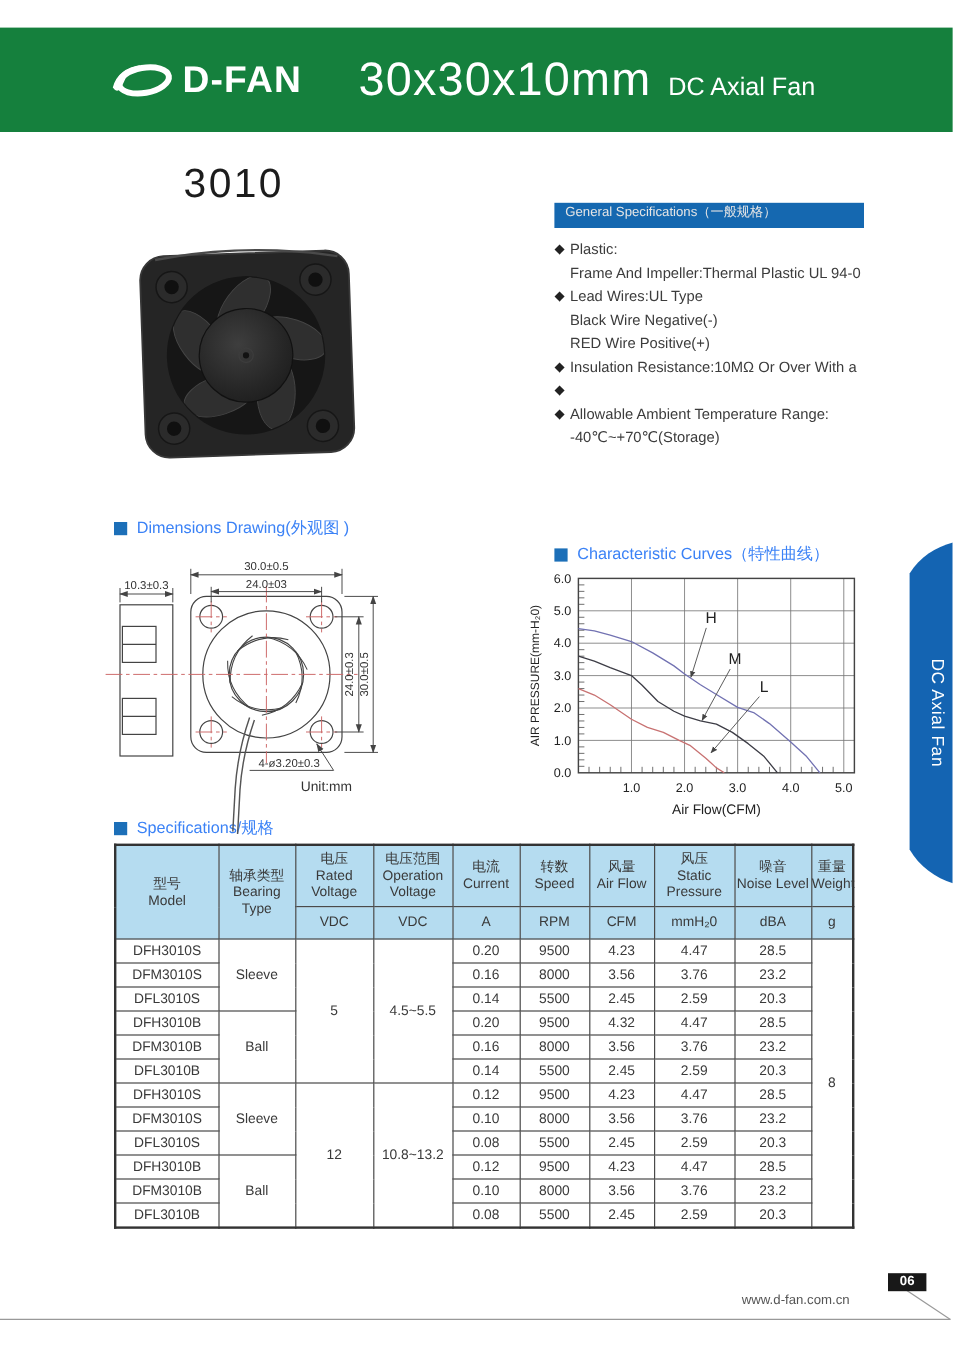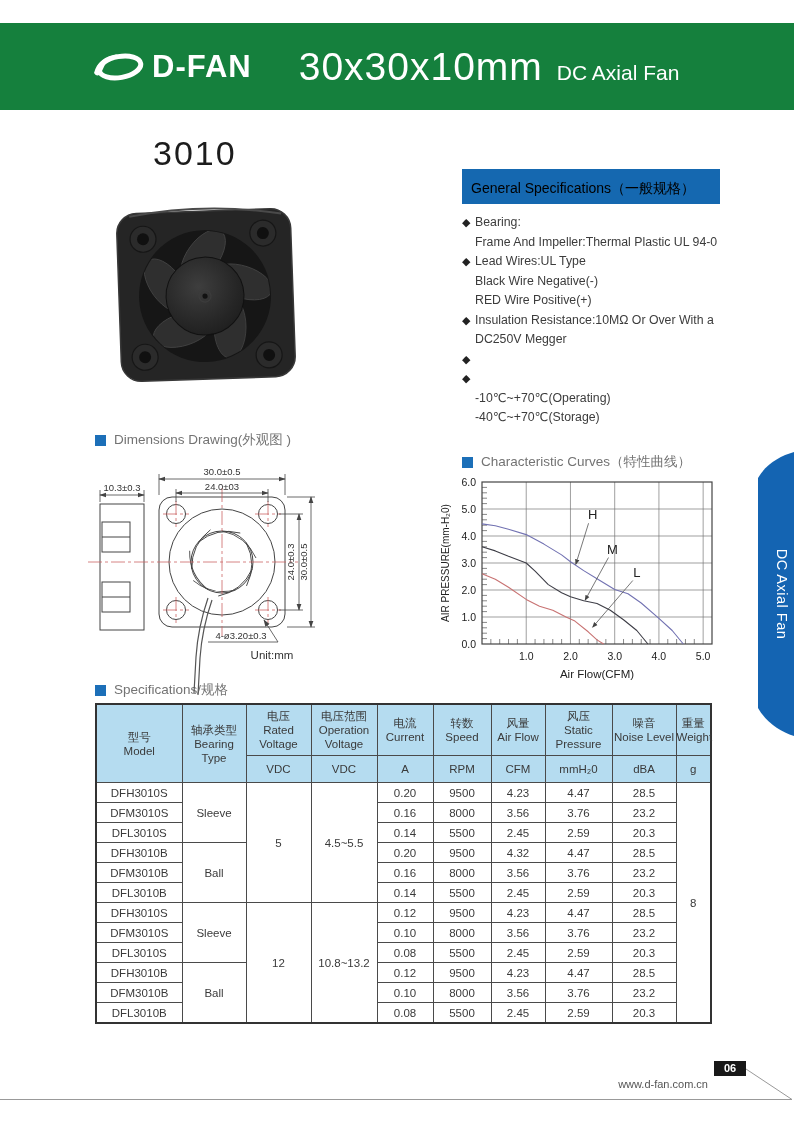--- a/index.html
+++ b/index.html
@@ -16,42 +16,42 @@
   .brand-text{color:#fff;font-size:31px;font-weight:bold;letter-spacing:1px;margin-left:8px;}
   .title-group{display:flex;align-items:baseline;margin-left:47px;}
   .size-title{color:#fff;font-size:39px;letter-spacing:1px;}
   .sub-title{color:#fff;font-size:21px;margin-left:14px;}
 
   
   .model-number{position:absolute;left:153px;top:134px;font-size:34px;color:#1c1c1c;letter-spacing:2px;}
 
   
   .gspec{position:absolute;left:462px;top:169px;width:258px;}
-  .gspec-header{background:#1568b0;color:#000000;font-size:14px;padding:11px 9px 6px 9px;}
+  .gspec-header{background:#1568b0;color:#e5e5e5;font-size:11px;padding:0 9px 6px 9px;}
   .gspec-list{margin-top:9px;font-size:12.3px;line-height:19.5px;color:#3c3c3c;}
   .gspec-line{display:flex;}
   .gspec-line .dia{width:13px;flex:0 0 13px;color:#222;font-size:11px;}
   .gspec-line.cont{padding-left:13px;}
 
   
-  .section-heading{position:absolute;display:flex;align-items:center;font-size:13.5px;color:#737373;text-align:right;}
+  .section-heading{position:absolute;display:flex;align-items:center;font-size:13.5px;color:#3b82f6;text-align:right;}
   .blue-square{width:11px;height:11px;background:#1c6fb8;margin-right:8px;flex:0 0 11px;}
 
   
   .spec-table{position:absolute;left:95px;top:703px;border-collapse:collapse;table-layout:fixed;width:615px;font-size:11.5px;color:#3a3a3a;}
   .spec-table td,.spec-table th{border:1px solid #4a4a4a;text-align:center;vertical-align:middle;padding:0;font-weight:normal;}
   .spec-table{border:2px solid #333;}
   .spec-table thead td{background:#b5dcf0;line-height:14px;}
   .spec-table tr.hdr-main td{height:50px;}
   .spec-table tr.hdr-units td{height:26px;}
   .spec-table tbody td{height:19px;background:#fff;}
 
   
   .footer-url{position:absolute;left:580px;top:1062px;width:128px;text-align:right;font-size:11px;color:#555;margin-top:16px;}
-  .footer-badge{position:absolute;left:714px;top:1061px;width:32px;height:15px;background:#181818;color:#fff;font-size:11px;font-weight:bold;text-align:center;line-height:15px;}
+  .footer-badge{position:absolute;left:740px;top:1061px;width:32px;height:15px;background:#181818;color:#fff;font-size:11px;font-weight:bold;text-align:center;line-height:15px;}
 
   svg text{font-family:"Liberation Sans","DejaVu Sans",sans-serif;}
 </style>
 </head>
 <body>
 
 <div class="page">
 
   <div class="top-header">
     <div class="header-inner">
@@ -107,50 +107,45 @@
           <circle cx="155" cy="157" r="6" fill="#101010"></circle>
       </g>
     </g>
   </svg>
 
   <div class="gspec">
     <div class="gspec-header">General Specifications（一般规格）</div>
     <div class="gspec-list">
         <div class="gspec-line">
           <span class="dia">◆</span>
-          <span>Bearing:</span>
+          <span>Plastic:</span>
         </div>
         <div class="gspec-line cont">
           <span>Frame And Impeller:Thermal Plastic UL 94-0</span>
         </div>
         <div class="gspec-line">
           <span class="dia">◆</span>
           <span>Lead Wires:UL Type</span>
         </div>
         <div class="gspec-line cont">
           <span>Black Wire Negative(-)</span>
         </div>
         <div class="gspec-line cont">
           <span>RED Wire Positive(+)</span>
         </div>
         <div class="gspec-line">
           <span class="dia">◆</span>
           <span>Insulation Resistance:10MΩ Or Over With a</span>
         </div>
-        <div class="gspec-line cont">
-          <span>DC250V Megger</span>
-        </div>
         <div class="gspec-line">
           <span class="dia">◆</span>
         </div>
         <div class="gspec-line">
           <span class="dia">◆</span>
-        </div>
-        <div class="gspec-line cont">
-          <span>-10℃~+70℃(Operating)</span>
+          <span>Allowable Ambient Temperature Range:</span>
         </div>
         <div class="gspec-line cont">
           <span>-40℃~+70℃(Storage)</span>
         </div>
       </div>
   </div>
 
   <div class="section-heading" style="left:95px;top:431px;">
     <span class="blue-square"></span>
     <span>Dimensions Drawing(外观图 )</span>

